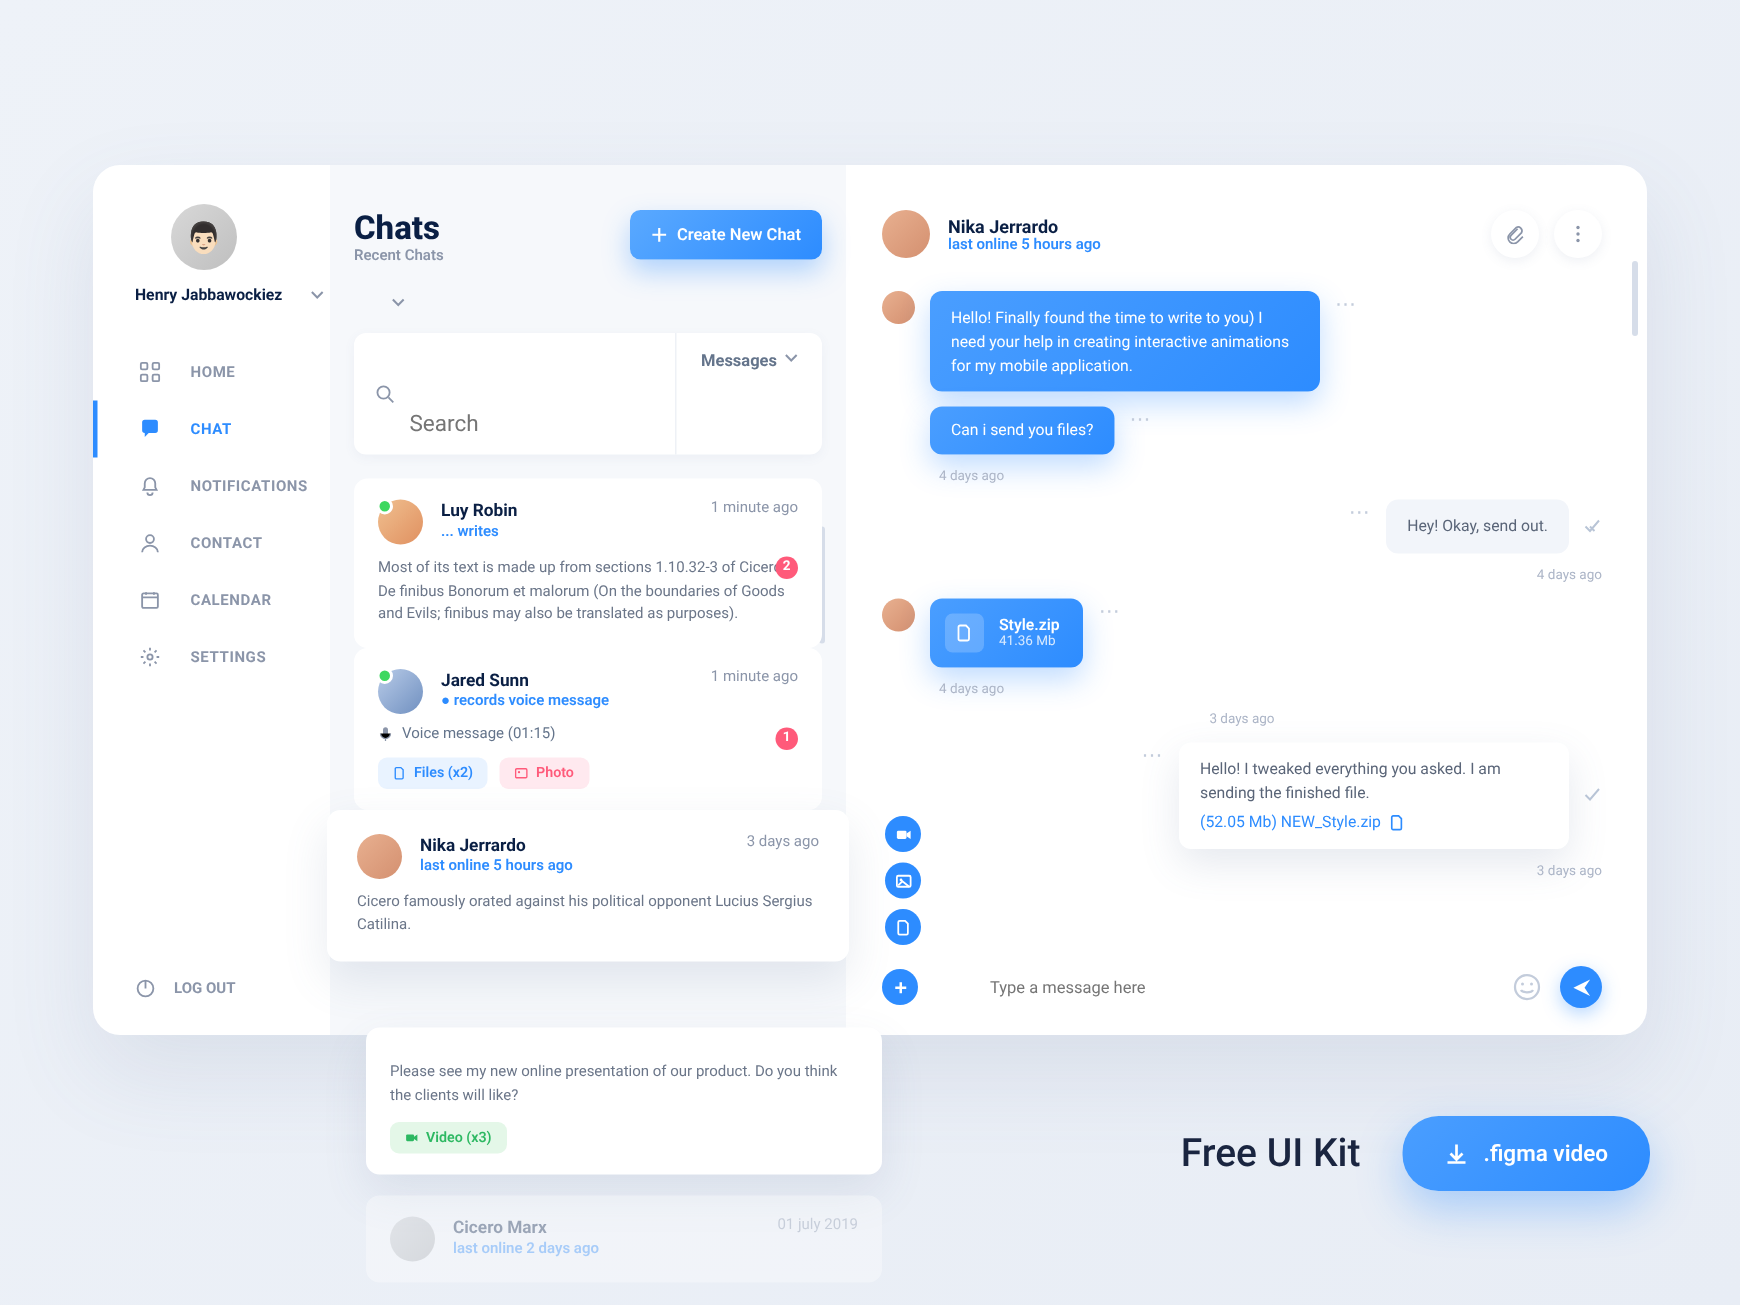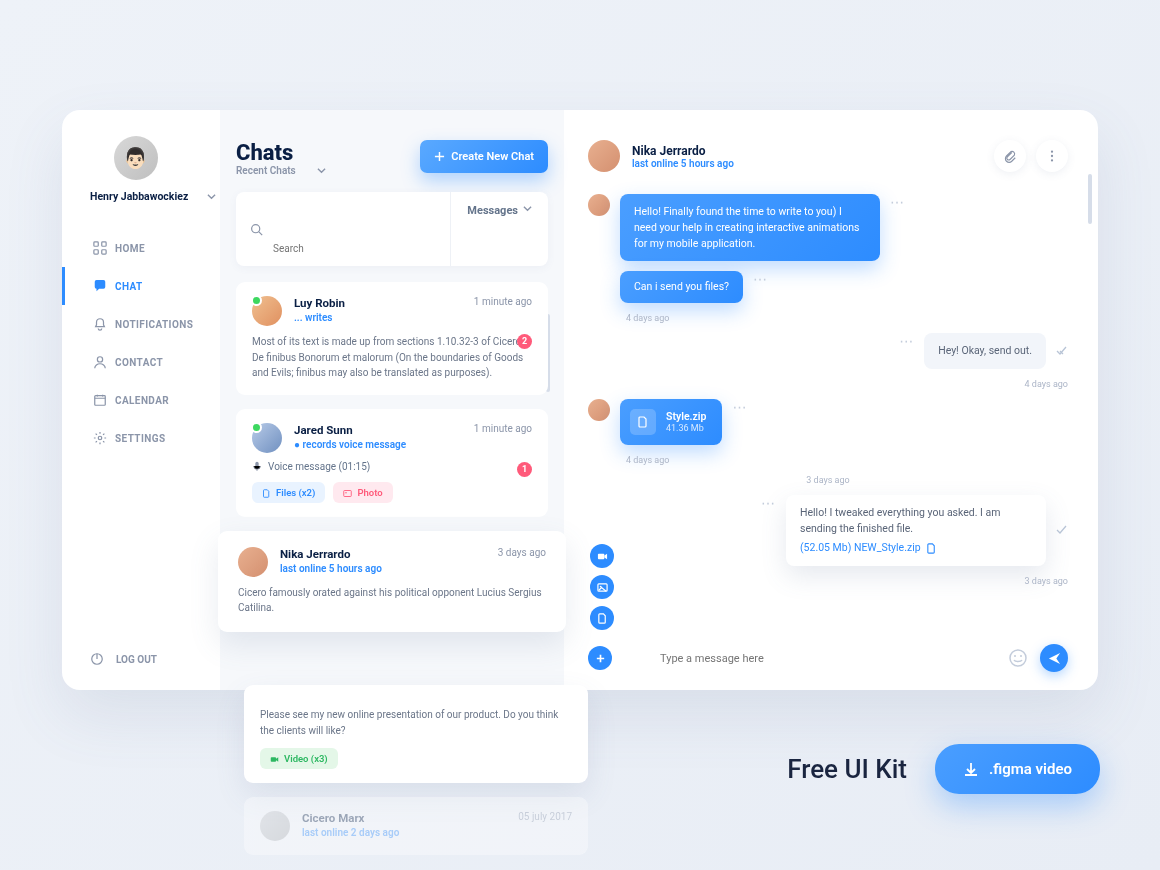--- a/index.html
+++ b/index.html
@@ -2,51 +2,51 @@
 <html><head>
 <meta charset="utf-8">
 <style>
 * { margin: 0; padding: 0; box-sizing: border-box; font-family: -apple-system, BlinkMacSystemFont, 'Segoe UI', Roboto, sans-serif; }
 body { background: linear-gradient(135deg, #eef2f8 0%, #e8edf5 100%); width: 1160px; height: 870px; overflow: hidden; position: relative; }
 .app { position: absolute; top: 110px; left: 62px; width: 1036px; height: 580px; background: #fff; border-radius: 18px; display: flex; box-shadow: 0 25px 60px rgba(90,110,150,0.12); }
 .sidebar { width: 158px; padding: 26px 0 18px 22px; display: flex; flex-direction: column; border-radius: 18px 0 0 18px; }
 .avatar-main { width: 44px; height: 44px; border-radius: 50%; background: linear-gradient(135deg,#d8d8d8,#bfbfbf); margin-left: 30px; margin-bottom: 10px; display:flex;align-items:center;justify-content:center;font-size:20px;}
 .username { font-size: 10.5px; font-weight: 700; color: #0a1f44; margin-left: 6px; display:flex; align-items:center; gap:19px; margin-bottom: 26px;}
 .nav { display: flex; flex-direction: column; gap: 0; flex: 1; }
-.nav-item { display: flex; align-items: center; gap: 8px; padding: 12px 0 12px 19px; font-size: 10px; font-weight: 700; letter-spacing: 0.4px; color: #8b95a9; cursor: pointer; border-left: 3px solid transparent; margin-left:-22px; padding-left:28px;}
+.nav-item { display: flex; align-items: center; gap: 20px; padding: 12px 0 12px 19px; font-size: 10px; font-weight: 700; letter-spacing: 0.4px; color: #8b95a9; cursor: pointer; border-left: 3px solid transparent; margin-left:-22px; padding-left:28px;}
 .nav-item.active { color: #2d8cff; border-left-color: #2d8cff; }
 .nav-item svg { width: 14px; height: 14px; flex-shrink:0;}
 .logout { display: flex; align-items: center; gap: 12px; font-size: 10px; font-weight: 700; color: #8b95a9; cursor:pointer; padding:6px;}
 .logout svg{width:14px;height:14px;}
 
 .chats-col { width: 344px; padding: 30px 16px 0 16px; background: linear-gradient(180deg, #f6f8fb 0%, #f6f8fb 100%); display:flex; flex-direction:column; position:relative;}
 .chats-head { display:flex; align-items:flex-start; justify-content:space-between; margin-bottom:4px;}
 .chats-title { font-size: 22px; font-weight: 800; color:#0a1f44; }
-.recent { font-size:10px; color:#8b95a9; font-weight:600; display:flex; align-items:center; gap:21px; margin-bottom:12px;}
+.recent { font-size:10px; color:#8b95a9; font-weight:600; display:flex; align-items:center; gap:21px; margin-bottom:12px;flex-direction:column;}
 .btn-new { background: linear-gradient(135deg, #5aa9ff, #2d8cff); color:#fff; border:0; border-radius:7px; padding:10px 14px; font-size:11px; font-weight:600; display:flex; align-items:center; gap:6px; cursor:pointer; box-shadow: 0 8px 18px rgba(45,140,255,0.35);}
 .search-row{display:flex; background:#fff; border-radius:8px; box-shadow:0 2px 8px rgba(90,110,150,0.06); margin-bottom:16px;}
 .search-box{flex:1; display:flex; align-items:center; gap:10px; padding:12px 14px;}
-.search-box input{border:0; outline:0; font-size:10px; color:#556; width:100%;margin-top:39px;}
+.search-box input{border:0; outline:0; font-size:15px; color:#556; width:100%;margin-top:39px;}
 .msg-dd{display:flex; gap:5px; padding:12px 16px; border-left:1px solid #eef1f6; font-size:11px; color:#64748b; font-weight:700;}
 
-.chat-list{display:flex; flex-direction:column; gap:14px; overflow:visible; position:relative; padding-bottom:2px;}
+.chat-list{display:flex; flex-direction:column; overflow:visible; position:relative; padding-bottom:2px;}
 .chat-card{background:#fff; border-radius:9px; padding:14px 16px; position:relative;}
 .chat-card.elev{box-shadow:0 12px 30px rgba(90,110,150,0.14); margin-left:-18px; margin-right:-18px; padding:16px 20px; z-index:5;}
 .cc-head{display:flex; gap:12px; align-items:flex-start;}
 .cc-av{width:30px;height:30px;border-radius:50%; background:linear-gradient(135deg,#e8b090,#d49070); flex-shrink:0; position:relative;}
 .cc-av.presence::after{content:''; position:absolute; width:7px; height:7px; background:#3dd860; border:2px solid #fff; border-radius:50%; top:-1px; left:-1px;}
 .cc-name{font-size:11.5px; font-weight:700; color:#0a1f44;}
 .cc-status{font-size:10px; font-weight:600; color:#2d8cff; margin-top:2px;}
 .cc-status.red{color:#ff5a7a;}
 .cc-time{margin-left:auto; font-size:10px; color:#8b95a9;}
 .cc-body{font-size:10px; color:#6b7689; line-height:1.55; margin-top:8px;}
 .cc-badge{position:absolute; right:16px; bottom:58px; width:15px;height:15px; border-radius:50%; color:#fff; font-size:9px; font-weight:700; display:flex; align-items:center; justify-content:center;}
 .b-red{background:#ff5a7a;} .b-red2{background:#ff5a7a;}
 .chips{display:flex; gap:8px; margin-top:10px;}
-.chip{display:flex; align-items:flex-end; gap:5px; font-size:9.5px; font-weight:600; padding:5px 10px; border-radius:6px;}
+.chip{display:flex; align-items:center; gap:5px; font-size:9.5px; font-weight:600; padding:5px 10px; border-radius:6px;}
 .chip.blue{background:#e9f3ff; color:#2d8cff;}
 .chip.pink{background:#ffe9ef; color:#ff5a7a;}
 .chip.green{background:#e4f7e8; color:#2db862;}
 .voice-row{display:flex; align-items:center; gap:6px; margin-top:8px; font-size:10px; color:#64748b;}
 .faded{opacity:0.35;}
 .scroll-ind{position:absolute; right:-2px; top:32px; width:4px; height:78px; background:#d6dde9; border-radius:3px;}
 
 .conv{flex:1; padding:30px 30px 0 24px; display:flex; flex-direction:column; position:relative;}
 .conv-head{display:flex; align-items:center; gap:12px;}
 .conv-av{width:32px;height:32px;border-radius:50%; background:linear-gradient(135deg,#e8b090,#d49070);}
@@ -386,21 +386,21 @@
         </div>
       </div>
   </div>
   <div class="chat-card faded">
     <div class="cc-head">
       <div class="cc-av" style="background:linear-gradient(135deg,#d0d0d0,#b0b0b0);"></div>
       <div>
           <div class="cc-name">Cicero Marx</div>
           <div class="cc-status">last online 2 days ago</div>
         </div>
-      <div class="cc-time">05 july 2017</div>
+      <div class="cc-time">01 july 2019</div>
     </div>
   </div>
 </div>
 
 <div class="promo">
   <div class="promo-txt">Free UI Kit</div>
   <button class="promo-btn">
       <svg width="16" height="16" viewBox="0 0 16 16">
         <path d="M8 2v9M4 8l4 4 4-4M2 14h12" stroke="#fff" stroke-width="1.8" fill="none"></path>
       </svg>

